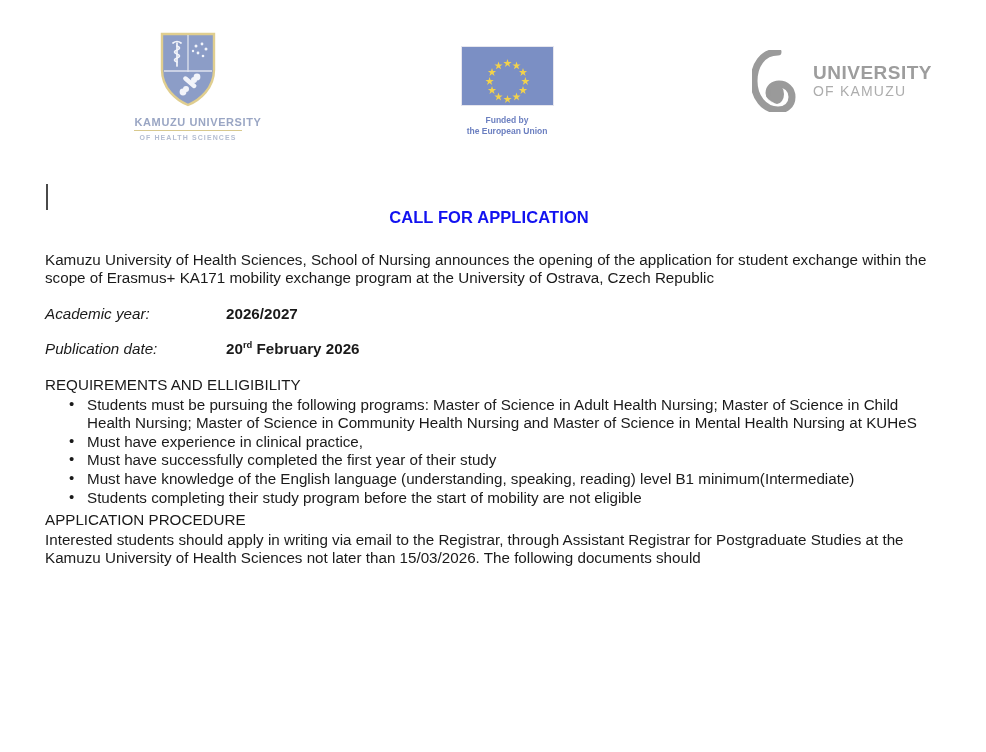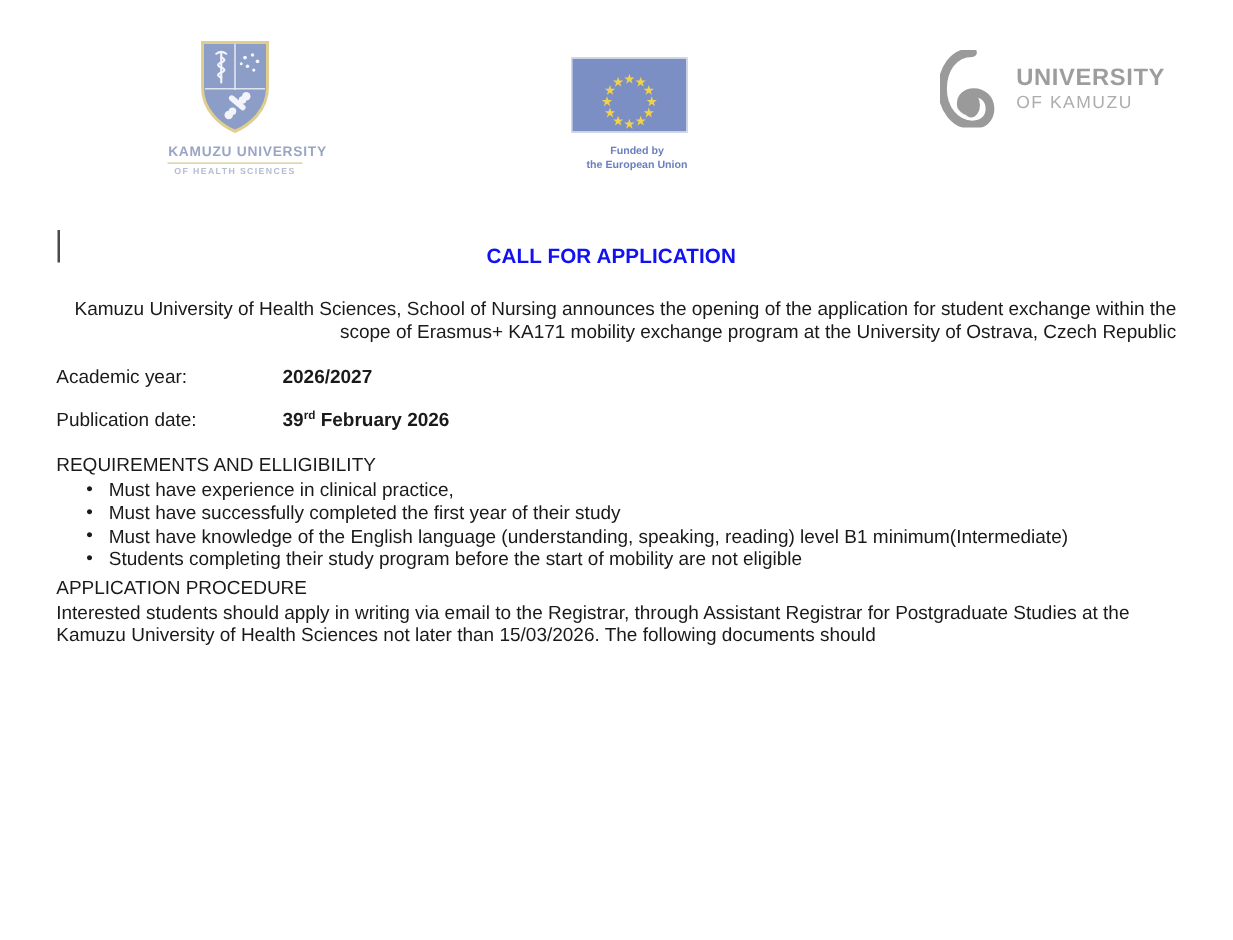--- a/index.html
+++ b/index.html
@@ -29,62 +29,62 @@
   }
   .kuhes-sub {
     margin-top:3px; font-size:7px; font-weight:bold; letter-spacing:1.1px;
     color:#b4bdd2; white-space:nowrap;
   }
   .kuhes-rule {
     width:108px; height:1px; background:#d8c98e; margin-top:2px;
   }
 
   
-  .logo-eu { left:440px; top:46px; width:110px;align-items:flex-end; }
+  .logo-eu { left:452px; top:46px; width:110px; }
   .eu-flag {
     width:93px; height:60px; background:#7b8fc4; position:relative;
     border:1px solid #e6e6ee;
   }
   .eu-caption {
     margin-top:9px; font-size:8.5px; font-weight:bold; color:#6b7fc0;
     text-align:center; line-height:11px; white-space:nowrap;
   }
 
   
-  .logo-ostrava { left:752px; top:40px; width:190px; flex-direction:row; align-items:center; }
+  .logo-ostrava { left:752px; top:50px; width:190px; flex-direction:row; align-items:center; }
   .ost-mark { width:52px; height:62px; position:relative; flex:0 0 auto; }
   .ost-text { margin-left:9px; }
   .ost-line1 {
     font-size:19px; font-weight:bold; letter-spacing:0.5px; color:#9d9d9d;
     line-height:21px;
   }
   .ost-line2 {
     font-size:14px; font-weight:normal; letter-spacing:1.2px; color:#adadad;
     line-height:17px;
   }
 
   
   .caret {
     position:absolute; left:46px; top:184px; width:2px; height:26px;
     background:#4a4a4a;
   }
 
   
   .doc {
-    position:absolute; left:45px; top:196px; width:896px;
+    position:absolute; left:45px; top:208px; width:896px;
     font-size:15.2px; line-height:18.6px;
   }
   .title {
     text-align:center; color:#1212f0; font-weight:bold; font-size:16.5px;
     margin-left:-8px; margin-bottom:24px; letter-spacing:0.1px;
   }
-  .para { margin-bottom:17px; text-align:right; }
+  .para { margin-bottom:17px; text-align:left; }
 
   .meta-row { display:flex; margin-bottom:17px; }
-  .meta-label { width:181px; flex:0 0 181px; }
+  .meta-label { width:181px; flex:0 0 181px;font-style:italic; }
   .meta-value { flex:1;font-weight:bold; }
   sup { font-size:0.62em; vertical-align:super; line-height:0; }
 
   .sect-head { font-weight:normal; margin-bottom:1px; margin-top:4px; }
 
   ul.bullets { list-style:none; margin:0 0 0 0; padding:0; }
   ul.bullets li {
     position:relative; padding-left:42px; margin-bottom:0px;
   }
   ul.bullets li::before {
@@ -190,25 +190,26 @@
     <div class="para">Kamuzu University of Health Sciences, School of Nursing announces the opening of the application for student exchange within the scope of Erasmus+ KA171 mobility exchange program at the University of Ostrava, Czech Republic</div>
 
     <div class="meta-row">
       <div class="meta-label">Academic year:</div>
       <div class="meta-value">2026/2027</div>
     </div>
 
 
     <div class="meta-row">
       <div class="meta-label">Publication date:</div>
-      <div class="meta-value"><span>39</span><sup>rd</sup><span> February 2026</span></div>
+      <div class="meta-value"><span>20</span><sup>rd</sup><span> February 2026</span></div>
     </div>
 
     <div class="sect-head">REQUIREMENTS AND ELLIGIBILITY</div>
     <ul class="bullets">
+      <li>Students must be pursuing the following programs: Master of Science in Adult Health Nursing; Master of Science in Child Health Nursing; Master of Science in Community Health Nursing and Master of Science in Mental Health Nursing at KUHeS</li>
       <li>Must have experience in clinical practice,</li>
       <li>Must have successfully completed the first year of their study</li>
       <li>Must have knowledge of the English language (understanding, speaking, reading) level B1 minimum(Intermediate)</li>
       <li>Students completing their study program before the start of mobility are not eligible</li>
     </ul>
 
     <div class="proc-block">
       <div class="sect-head">APPLICATION PROCEDURE</div>
       <div class="proc-body"><span>Interested students should apply in writing via email to the Registrar, through Assistant Registrar for Postgraduate Studies at the Kamuzu University of Health Sciences not later than </span><b class="inline">15/03/2026</b><span>. The following documents should</span></div>
     </div>

